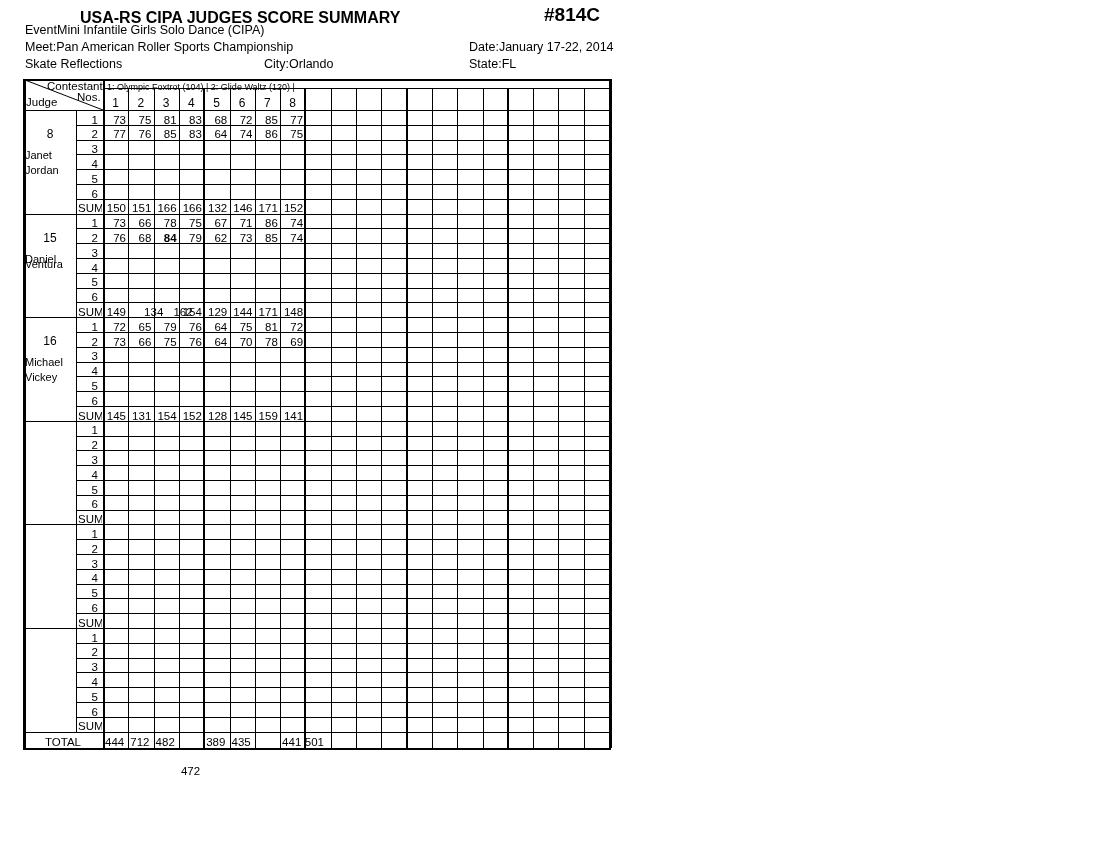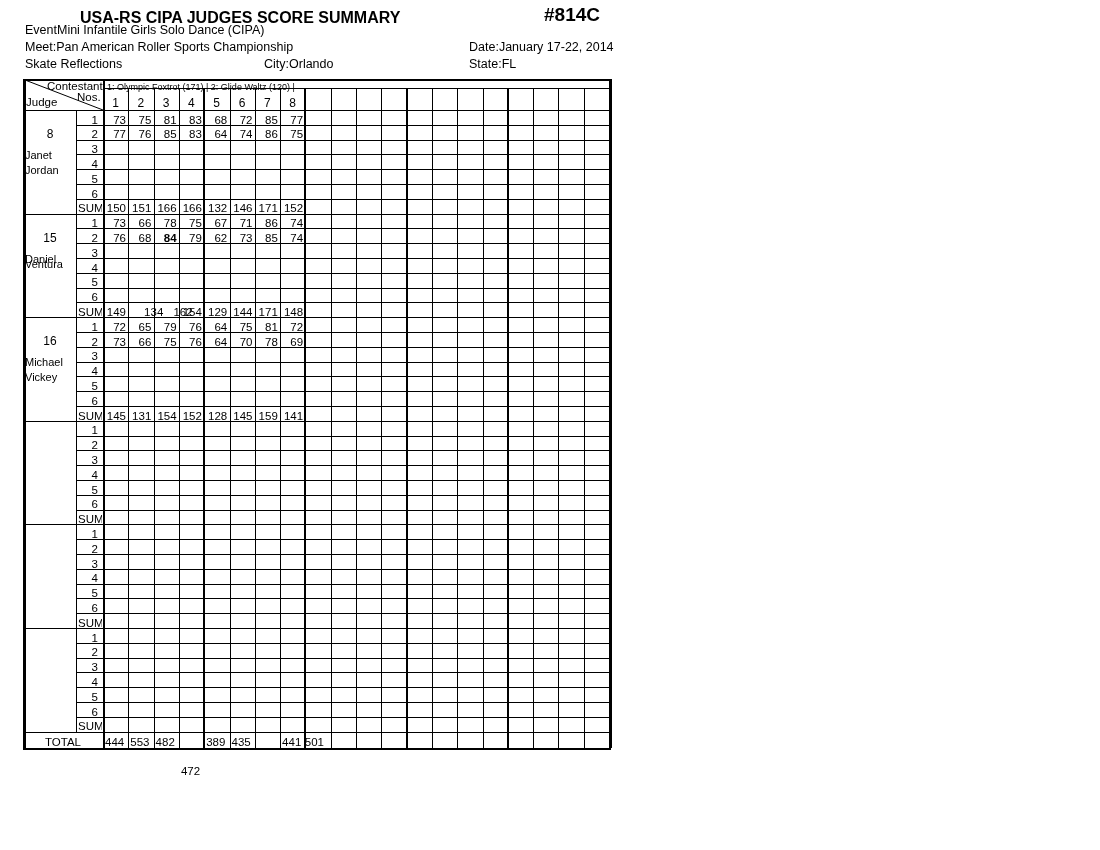--- a/index.html
+++ b/index.html
@@ -52,21 +52,21 @@
     <div class="vline" style="left: 586px; top: 0px; height: 668.6px; width: 3px;"></div>
     <div class="hline" style="left: 80px; top: 9px; width: 506px; height: 1px;"></div>
     <div class="hline" style="left: 0px; top: 31px; width: 586px; height: 1px;"></div>
     <div class="vline" style="left: 80px; top: 0px; height: 668.6px; width: 2px;"></div>
     <svg id="diag" width="80" height="31">
       <line x1="2" y1="1" x2="80" y2="31" stroke="#000" stroke-width="1"></line>
     </svg>
     <div class="cell-text " style="left: 24px; top: 1px;">Contestant</div>
     <div class="cell-text " style="left: 54px; top: 12px;">Nos.</div>
     <div class="cell-text " style="left: 3px; top: 17px;">Judge</div>
-    <div class="cell-text small" style="left: 84px; top: 1.5px;">1: Olympic  Foxtrot (171) | 2: Glide Waltz  (120) |</div>
+    <div class="cell-text small" style="left: 84px; top: 1.5px;">1: Olympic  Foxtrot (104) | 2: Glide Waltz  (120) |</div>
     <div class="vline" style="left: 105px; top: 9px; height: 659.6px; width: 1px;"></div>
     <div class="vline" style="left: 131px; top: 9px; height: 659.6px; width: 1px;"></div>
     <div class="vline" style="left: 156px; top: 9px; height: 659.6px; width: 1px;"></div>
     <div class="vline" style="left: 180px; top: 9px; height: 659.6px; width: 2px;"></div>
     <div class="vline" style="left: 207px; top: 9px; height: 659.6px; width: 1px;"></div>
     <div class="vline" style="left: 232px; top: 9px; height: 659.6px; width: 1px;"></div>
     <div class="vline" style="left: 257px; top: 9px; height: 659.6px; width: 1px;"></div>
     <div class="vline" style="left: 281px; top: 9px; height: 659.6px; width: 2px;"></div>
     <div class="vline" style="left: 308px; top: 9px; height: 659.6px; width: 1px;"></div>
     <div class="vline" style="left: 333px; top: 9px; height: 659.6px; width: 1px;"></div>
@@ -253,21 +253,21 @@
     <div class="hline" style="left: 53px; top: 637.8px; width: 533px; height: 1px;"></div>
     <div class="cell-text rownum" style="left: 55px; top: 552.5px;">1</div>
     <div class="cell-text rownum" style="left: 55px; top: 567.3px;">2</div>
     <div class="cell-text rownum" style="left: 55px; top: 582.1px;">3</div>
     <div class="cell-text rownum" style="left: 55px; top: 596.9px;">4</div>
     <div class="cell-text rownum" style="left: 55px; top: 611.7px;">5</div>
     <div class="cell-text rownum" style="left: 55px; top: 626.5px;">6</div>
     <div class="cell-text " style="left: 55px; top: 641.3px; width: 24px; overflow: hidden;">SUM</div>
     <div class="cell-text " style="left: 3px; top: 656.6px; width: 74px; text-align: center;">TOTAL</div>
     <div class="cell-text " style="left: 82px; top: 656.6px;">444</div>
-    <div class="cell-text " style="left: 107.3px; top: 656.6px;">553</div>
+    <div class="cell-text " style="left: 107.3px; top: 656.6px;">712</div>
     <div class="cell-text " style="left: 132.6px; top: 656.6px;">482</div>
     <div class="cell-text " style="left: 157.9px; top: 656.6px; margin-top: 29px;">472</div>
     <div class="cell-text " style="left: 183.2px; top: 656.6px;">389</div>
     <div class="cell-text " style="left: 208.5px; top: 656.6px;">435</div>
     <div class="cell-text " style="left: 233.8px; top: 656.6px; padding-left: 48px;">501</div>
     <div class="cell-text " style="left: 259.1px; top: 656.6px;">441</div>
     <div class="hline" style="left: 0px; top: 668.6px; width: 588px; height: 2px;"></div>
   </div>
 
 </body></html>

